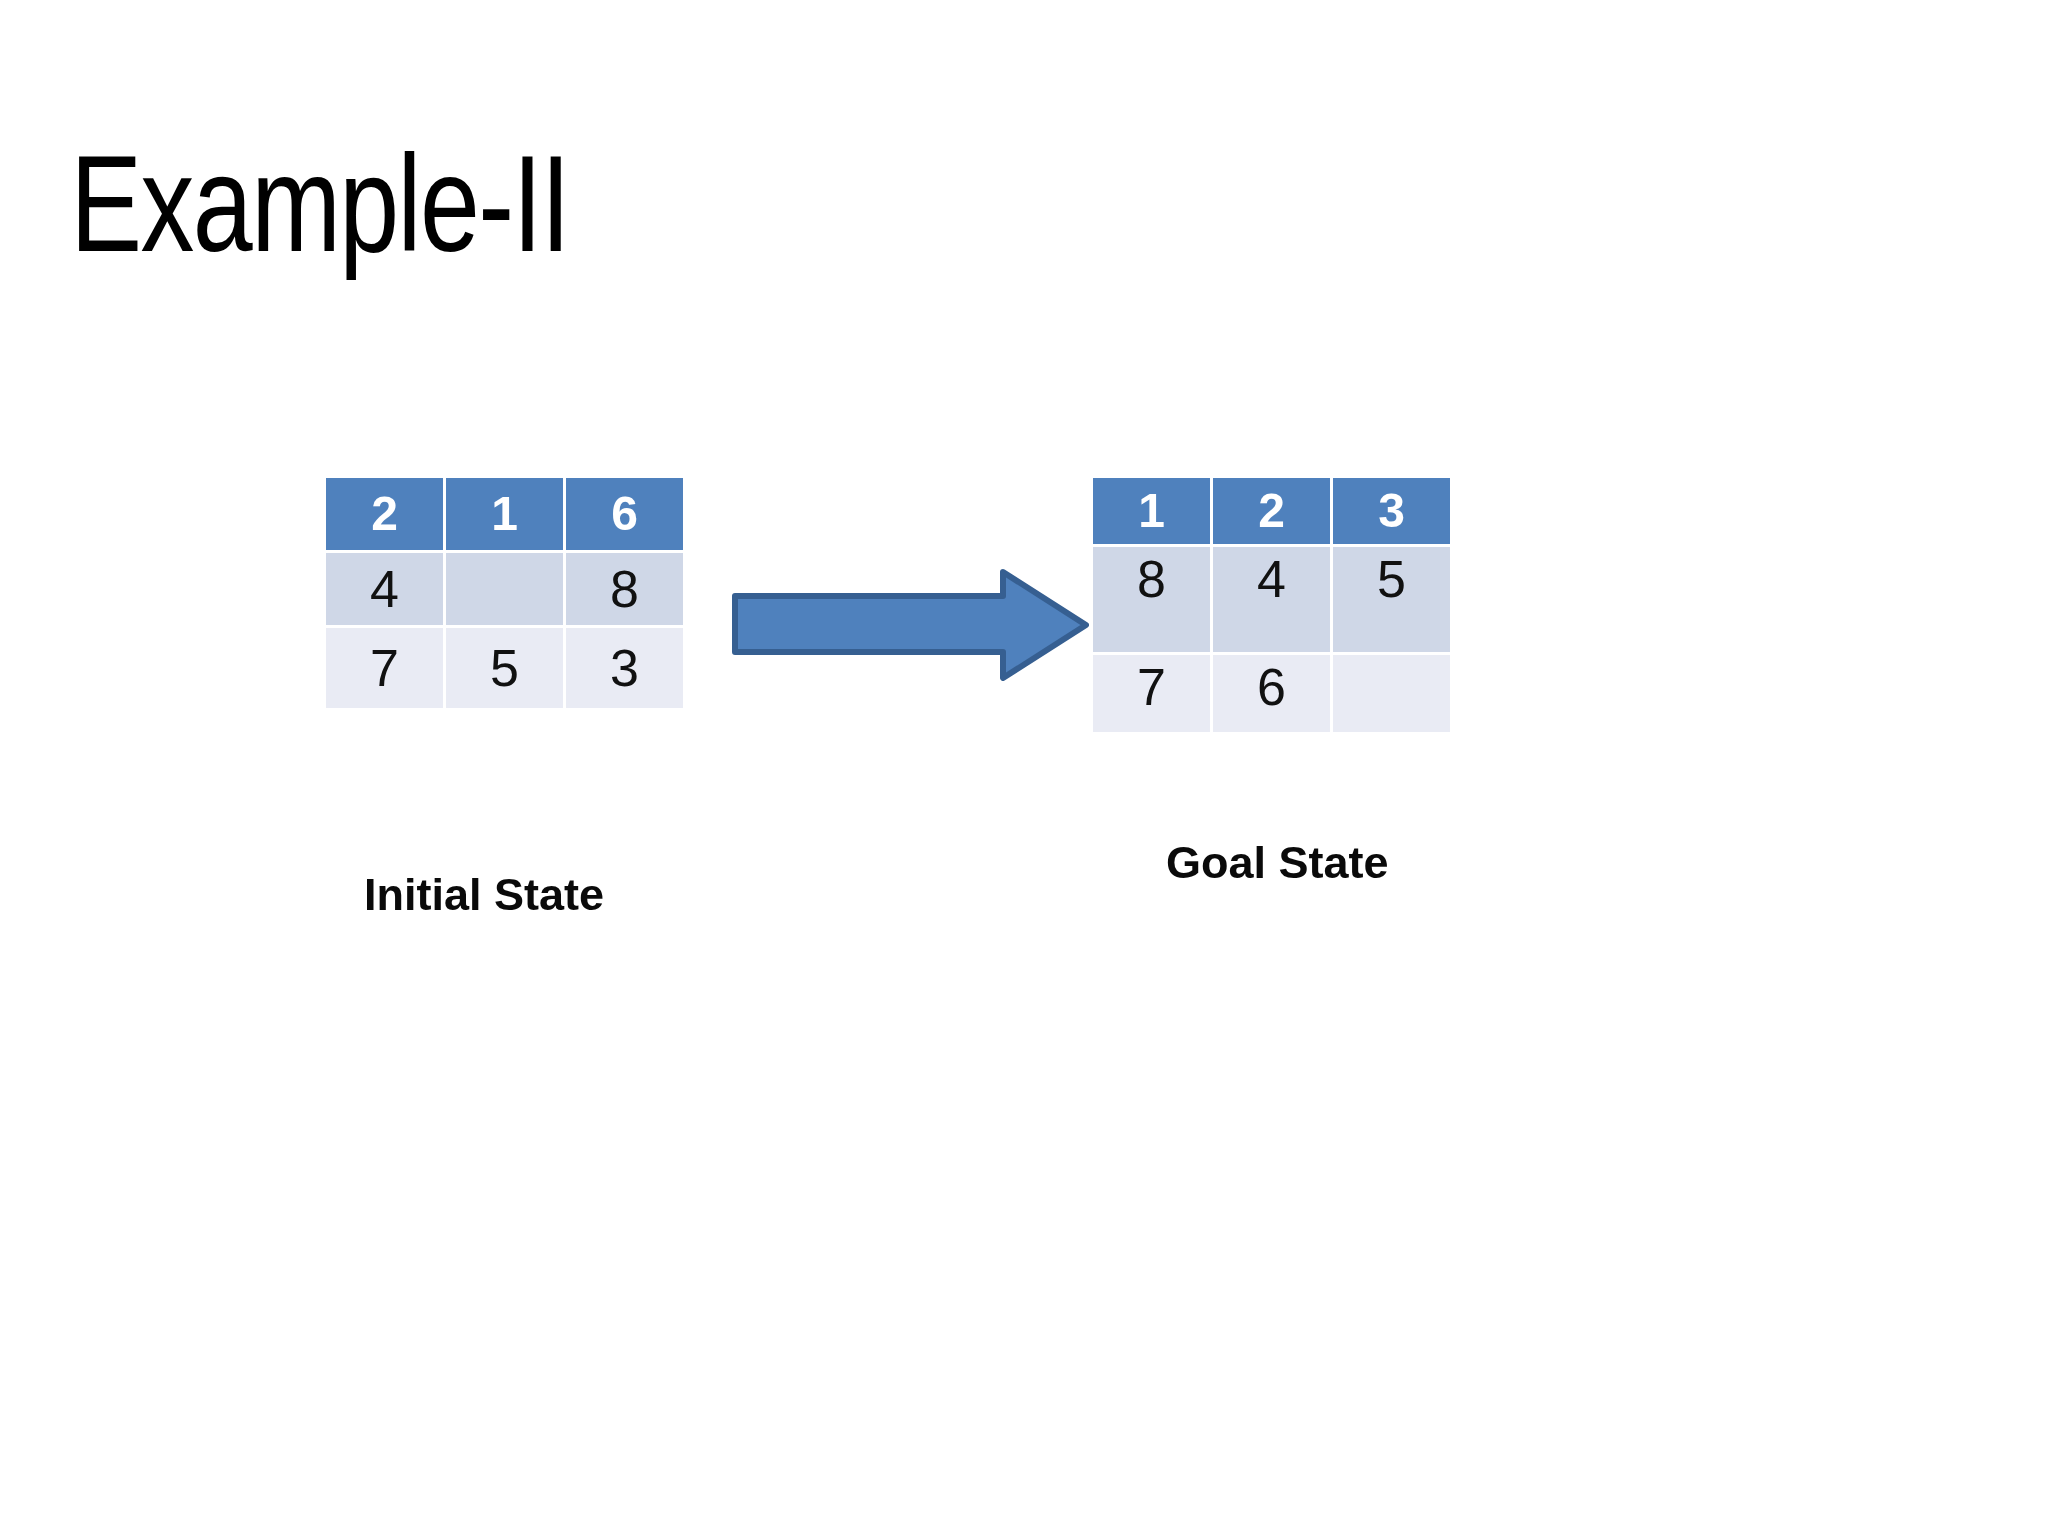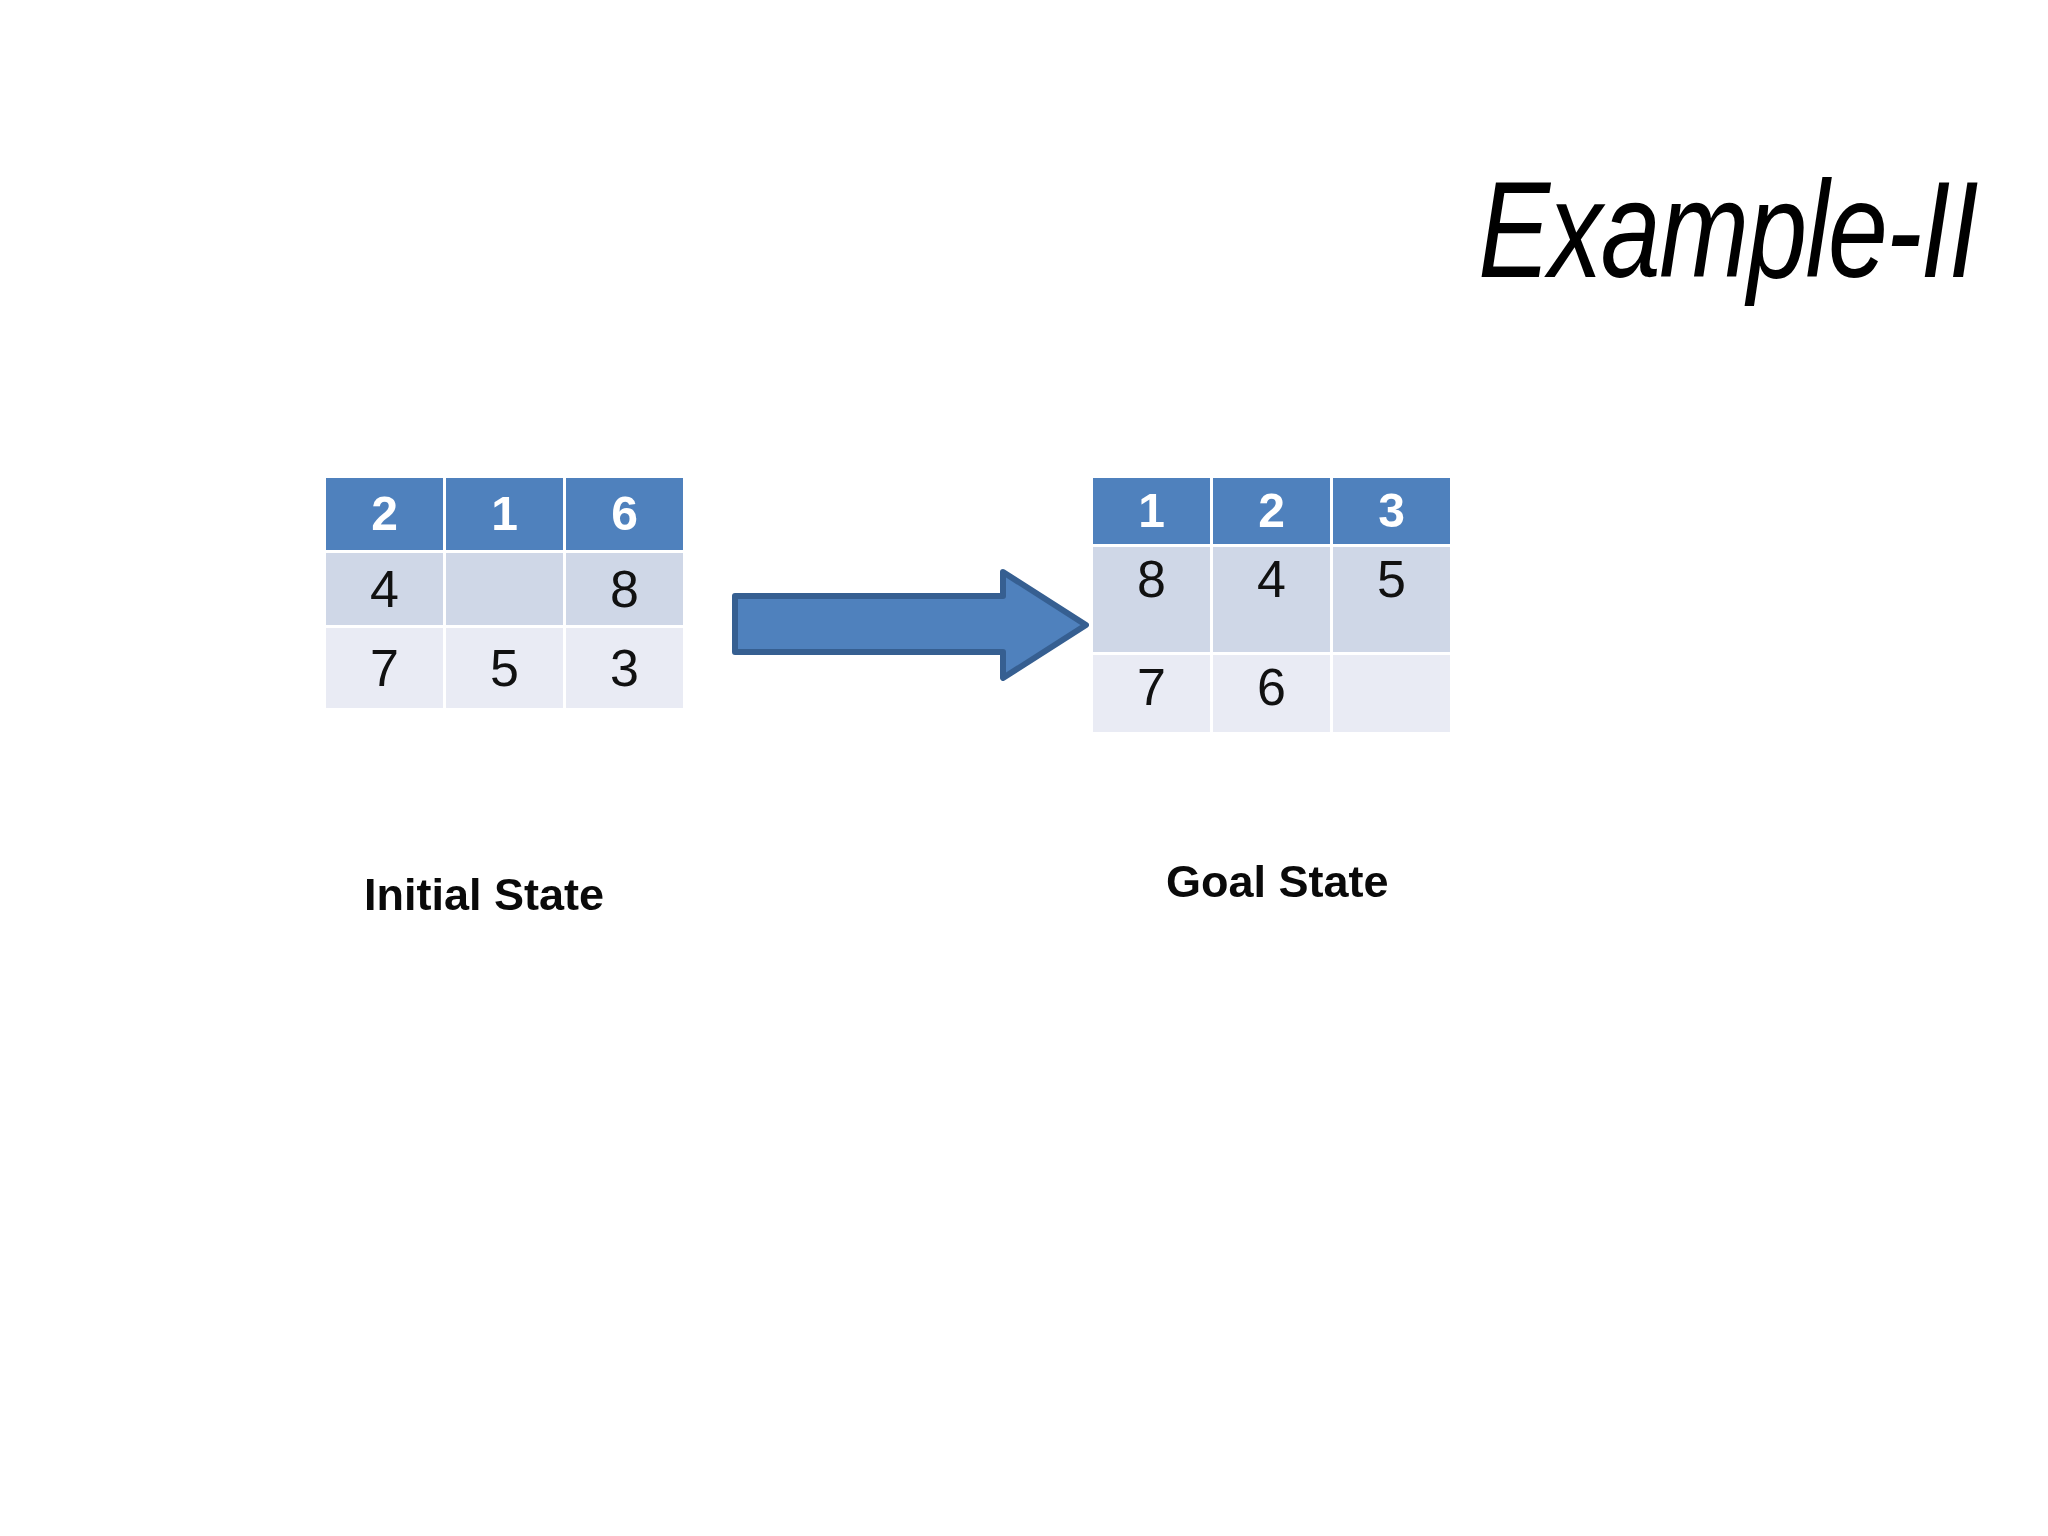--- a/index.html
+++ b/index.html
@@ -11,26 +11,25 @@
     position: relative;
     width: 2048px;
     height: 1536px;
     background: #ffffff;
     overflow: hidden;
     font-family: "Liberation Sans", sans-serif;
     color: #111111;
   }
   .title-wrap {
     position: absolute;
-    top: 160px;
+    top: 134px;
     left: 0;
     width: 100%;
-    text-align: right;
+    text-align: left;
     line-height: 1;
-    font-style: italic;
   }
   .title {
     display: inline-block;
     font-size: 138px;
     font-weight: 400;
     letter-spacing: -2px;
     transform: scaleX(0.78);
     transform-origin: center;
     color: var(--title-text, #000);
     white-space: nowrap;
@@ -90,21 +89,21 @@
   }
   .state-label {
     position: absolute;
     font-weight: 700;
     font-size: 45px;
     line-height: 1;
     white-space: nowrap;
     color: #0a0a0a;
   }
   .state-label.initial-label { left: 364px; top: 872px; text-align: center; }
-  .state-label.goal-label    { left: 1166px; top: 859px; }
+  .state-label.goal-label    { left: 1166px; top: 840px; }
 </style>
 </head>
 <body>
 
 <div class="slide">
 
   <div class="title-wrap">
     <span class="title">Example-II</span>
   </div>
 

